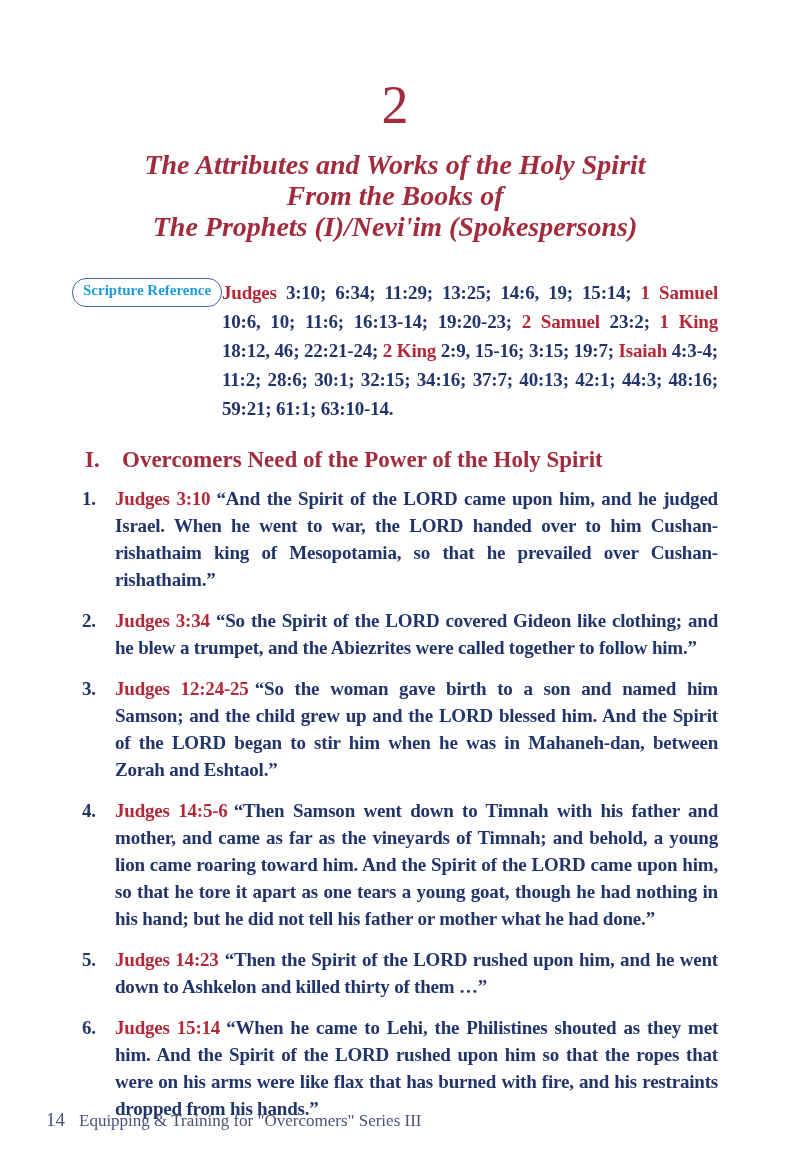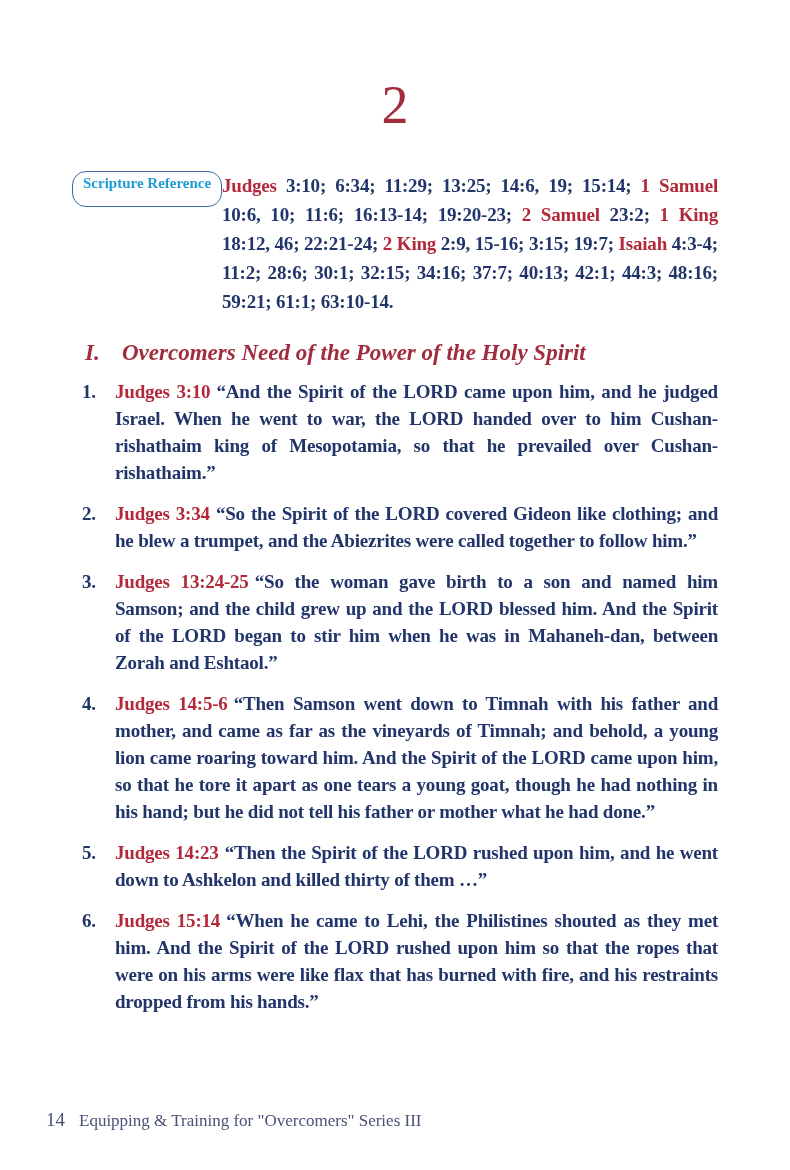--- a/index.html
+++ b/index.html
@@ -43,21 +43,21 @@
   }
   .scripture-row{
     display:flex;
     align-items:flex-start;
     margin-top:36px;
   }
   .badge{
     display:inline-block;
     border:1.6px solid var(--badge-border);
     border-radius:14px;
-    padding:2px 10px 14px 10px;
+    padding:2px 10px 7px 10px;
     color:var(--cyan);
     font-weight:700;
     font-size:15px;
     line-height:1.2;
     white-space:nowrap;
   }
   .badge-col{
     width:150px;
     flex:0 0 150px;
   }
@@ -69,21 +69,20 @@
     font-size:19px;
     line-height:29px;
     text-align:justify;
     letter-spacing:-0.2px;
   }
   .seg-ref{color:var(--red-ref);}
   .seg-body{color:var(--navy);margin-top:48px;}
   .section-heading{
     margin-top:22px;
     color:var(--red-dark);
-    font-style:italic;
     font-weight:700;
     font-size:23px;
     line-height:30px;
     padding-left:13px;
   }
   .section-heading .numeral{display:inline-block;width:37px;}
   .selected-verses-wrap{margin-top:12px;}
   .verse-list{
     list-style:none;
     margin:10px 0 0 0;
@@ -125,20 +124,25 @@
     margin-right:14px;
   }
 </style>
 </head>
 <body>
 
 <div class="page">
 
   <div class="chapter-number">2</div>
 
+  <div class="chapter-title">
+    <div>The Attributes and Works of the Holy Spirit</div>
+    <div>From the Books of</div>
+    <div>The Prophets (I)/Nevi'im (Spokespersons)</div>
+  </div>
 
   <div class="scripture-row">
     <div class="badge-col">
       <span class="badge">Scripture Reference</span>
     </div>
     <p class="scripture-text"><span class="seg-ref">Judges</span><span class="seg-body"> 3:10; 6:34; 11:29; 13:25; 14:6, 19; 15:14; </span><span class="seg-ref">1 Samuel</span><span class="seg-body"> 10:6, 10; 11:6; 16:13-14; 19:20-23; </span><span class="seg-ref">2 Samuel</span><span class="seg-body"> 23:2; </span><span class="seg-ref">1 King</span><span class="seg-body"> 18:12, 46; 22:21-24; </span><span class="seg-ref">2 King</span><span class="seg-body"> 2:9, 15-16; 3:15; 19:7; </span><span class="seg-ref">Isaiah</span><span class="seg-body"> 4:3-4; 11:2; 28:6; 30:1; 32:15; 34:16; 37:7; 40:13; 42:1; 44:3; 48:16; 59:21; 61:1; 63:10-14.</span></p>
   </div>
 
   <div class="section-heading">
     <span class="numeral">I.</span><span>Overcomers Need of the Power of the Holy Spirit</span>
@@ -148,21 +152,21 @@
   <ol class="verse-list">
   <li class="verse">
     <span class="vnum">1.</span><span class="vref">Judges 3:10</span><span class="vtext">“And the Spirit of the LORD came upon him, and he judged Israel. When he went to war, the LORD handed over to him Cushan-rishathaim king of Mesopotamia, so that he prevailed over Cushan-rishathaim.”</span>
   </li>
 
   <li class="verse">
     <span class="vnum">2.</span><span class="vref">Judges 3:34</span><span class="vtext">“So the Spirit of the LORD covered Gideon like clothing; and he blew a trumpet, and the Abiezrites were called together to follow him.”</span>
   </li>
 
   <li class="verse">
-    <span class="vnum">3.</span><span class="vref">Judges 13:24-25</span><span class="vtext">“So the woman gave birth to a son and named him Samson; and the child grew up and the LORD blessed him. And the Spirit of the LORD began to stir him when he was in Mahaneh-dan, between Zorah and Eshtaol.”</span>
+    <span class="vnum">3.</span><span class="vref">Judges 12:24-25</span><span class="vtext">“So the woman gave birth to a son and named him Samson; and the child grew up and the LORD blessed him. And the Spirit of the LORD began to stir him when he was in Mahaneh-dan, between Zorah and Eshtaol.”</span>
   </li>
 
   <li class="verse">
     <span class="vnum">4.</span><span class="vref">Judges 14:5-6</span><span class="vtext">“Then Samson went down to Timnah with his father and mother, and came as far as the vineyards of Timnah; and behold, a young lion came roaring toward him. And the Spirit of the LORD came upon him, so that he tore it apart as one tears a young goat, though he had nothing in his hand; but he did not tell his father or mother what he had done.”</span>
   </li>
 
   <li class="verse">
     <span class="vnum">5.</span><span class="vref">Judges 14:23</span><span class="vtext">“Then the Spirit of the LORD rushed upon him, and he went down to Ashkelon and killed thirty of them …”</span>
   </li>
 

